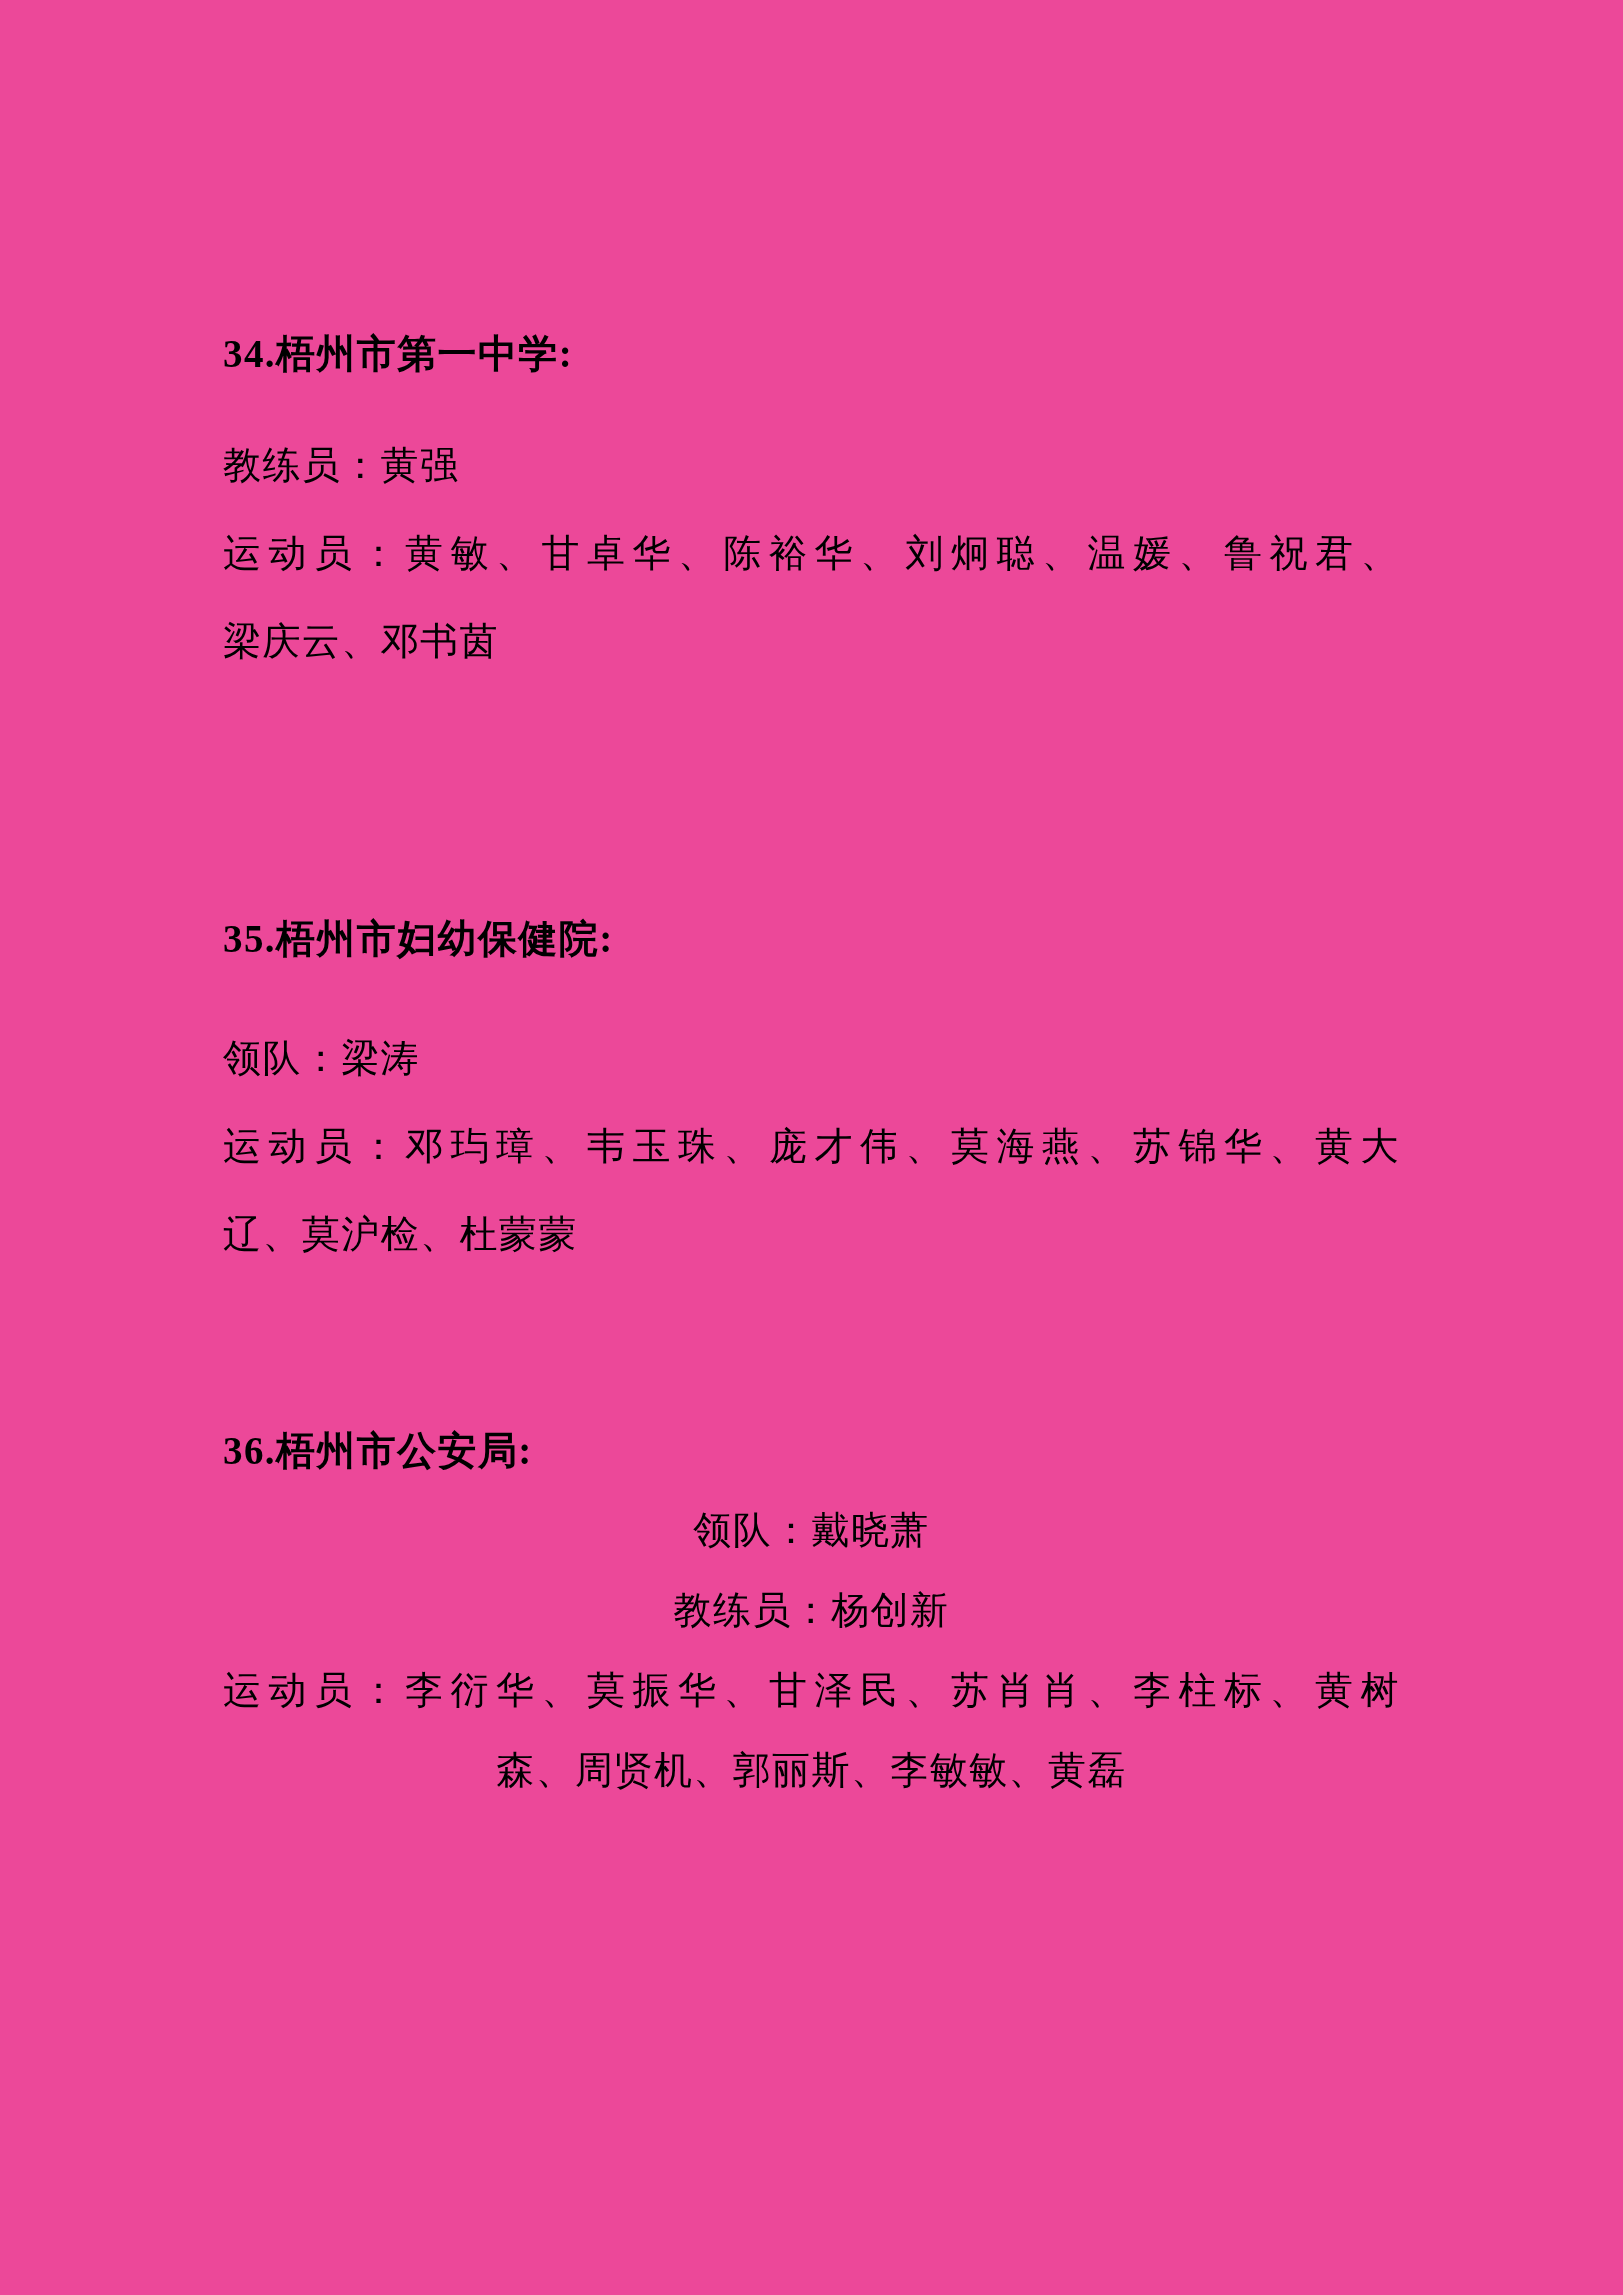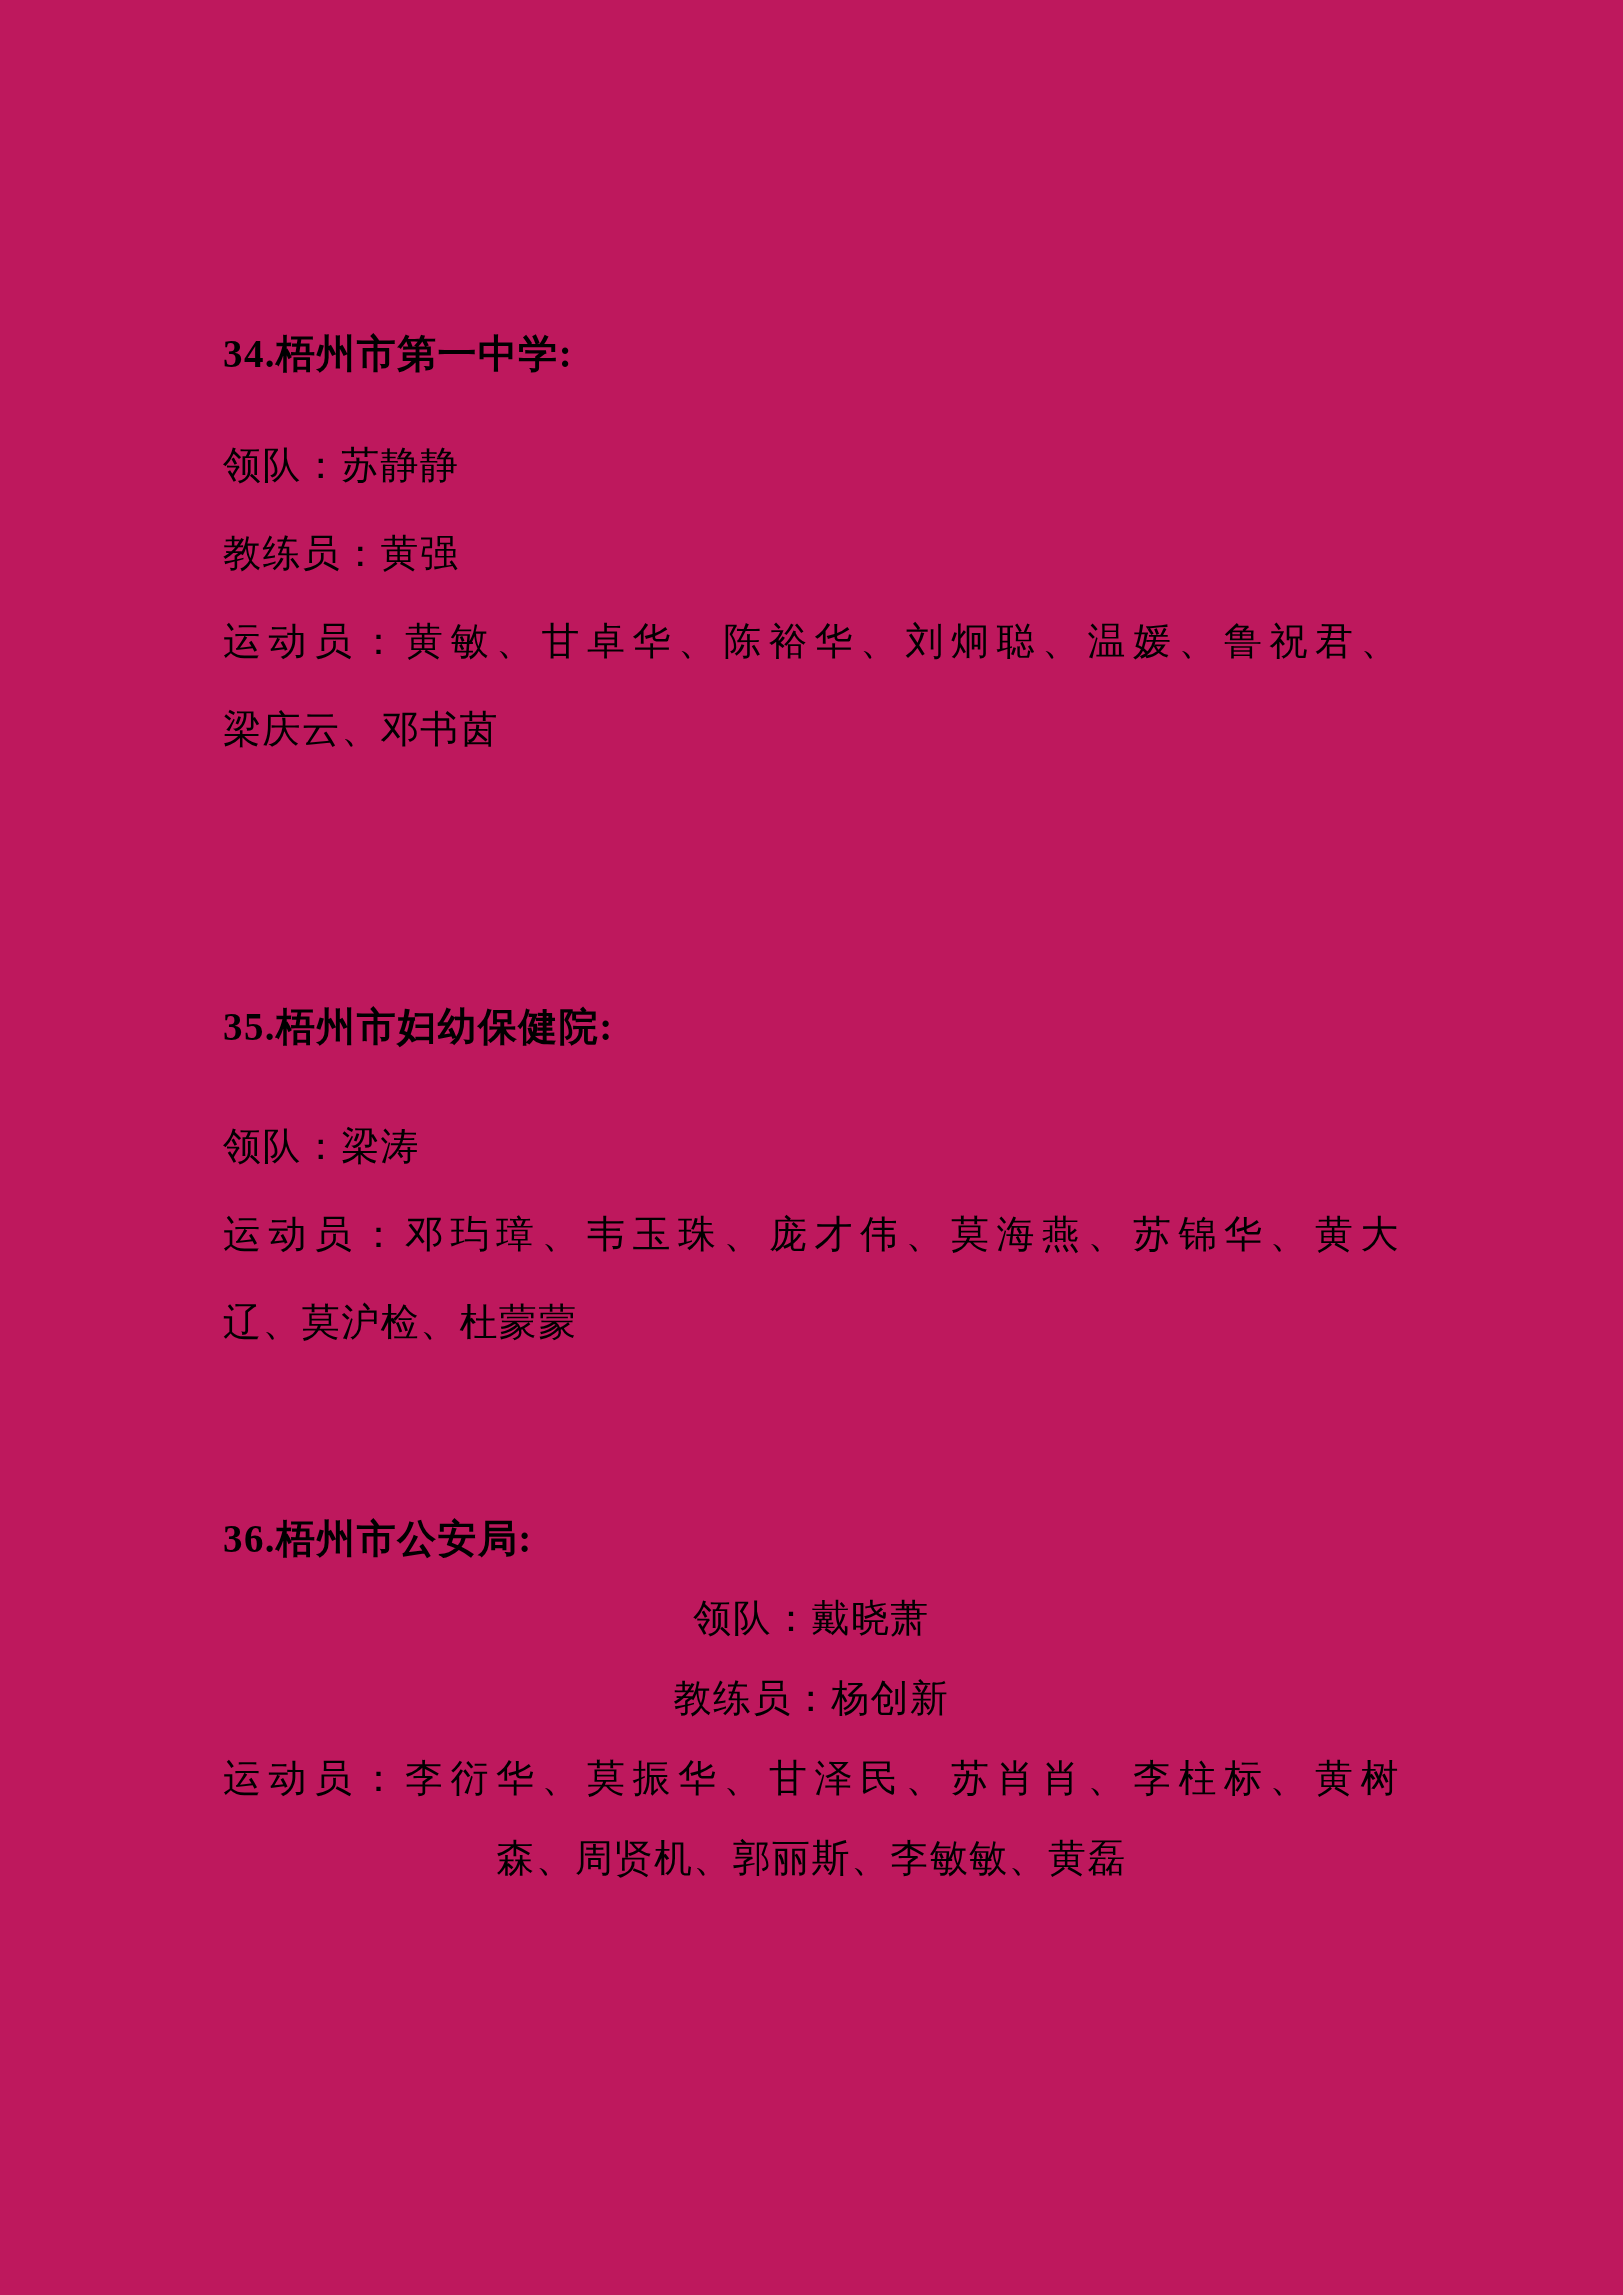--- a/index.html
+++ b/index.html
@@ -11,21 +11,21 @@
     width: 1623px;
     height: 2295px;
     font-family: "Liberation Serif", "DejaVu Serif", serif;
     color: #000000;
   }
   .page {
     box-sizing: border-box;
     width: 1623px;
     height: 2295px;
     padding: 328px 223px 0 223px;
-    background: #be185d;
+    background: #ec4899;
   }
   .team { margin: 0; }
   .team.gap-large { margin-bottom: 247px; }
   .team.gap-medium { margin-bottom: 166px; }
   .heading {
     font-size: 39px;
     line-height: 51px;
     font-weight: 700;
     letter-spacing: 1.4px;
     margin: 0 0 61px 0;
@@ -47,21 +47,20 @@
     text-align-last: justify;
   }
 </style>
 </head>
 <body>
 
 <div class="page">
 
   <section class="team gap-large">
     <h2 class="heading">34.梧州市第一中学:</h2>
-    <p class="line">领队：苏静静</p>
     <p class="line">教练员：黄强</p>
     <p class="line full-line">运动员：黄敏、甘卓华、陈裕华、刘炯聪、温媛、鲁祝君、</p>
     <p class="line">梁庆云、邓书茵</p>
   </section>
 
   <section class="team gap-medium heading-gap-medium">
     <h2 class="heading">35.梧州市妇幼保健院:</h2>
     <p class="line">领队：梁涛</p>
     <p class="line full-line">运动员：邓玙璋、韦玉珠、庞才伟、莫海燕、苏锦华、黄大</p>
     <p class="line">辽、莫沪检、杜蒙蒙</p>

